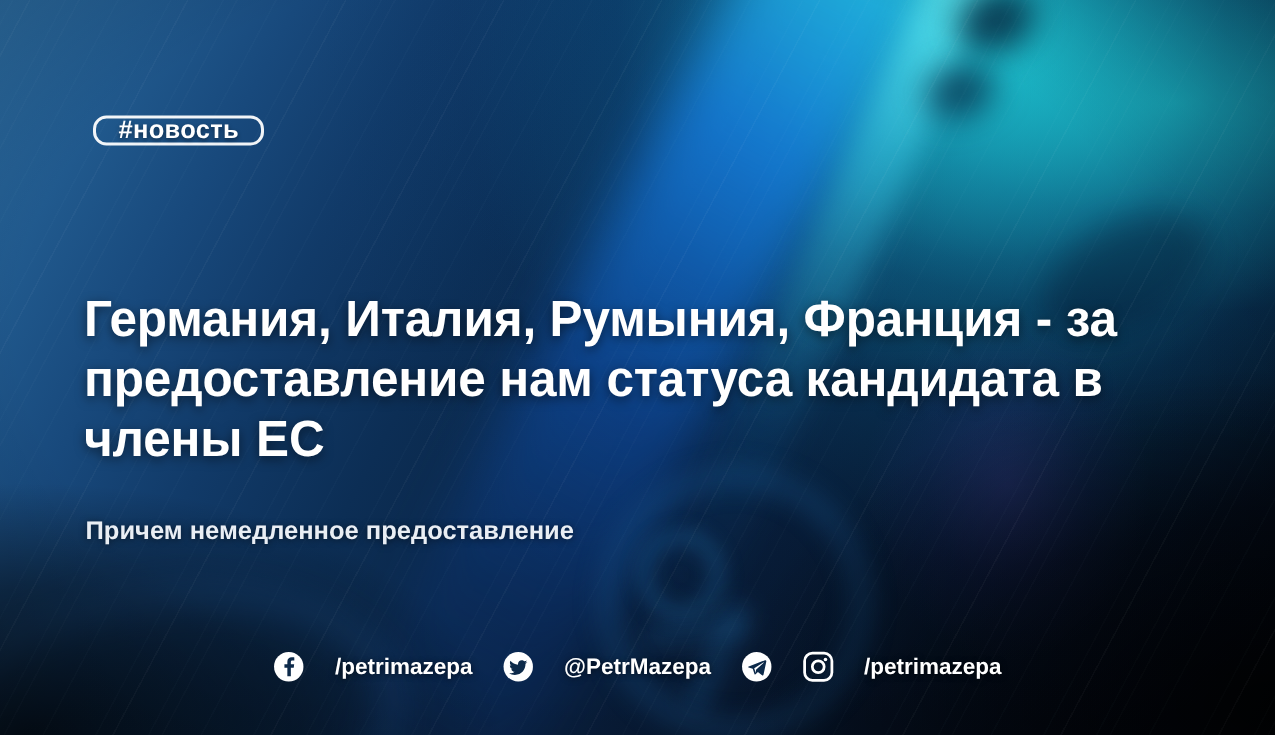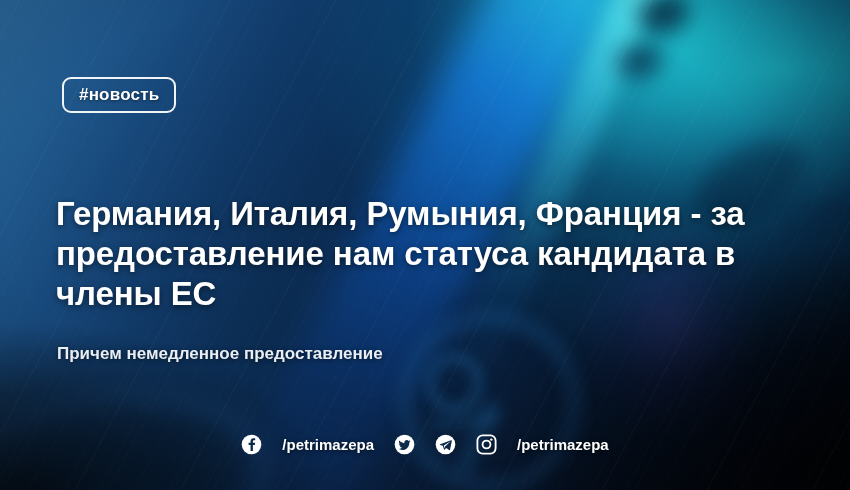--- a/index.html
+++ b/index.html
@@ -207,21 +207,21 @@
         rgba(0,0,0,0.42) 100%);
   }
 
   
   .content { position:absolute; inset:0; }
 
   
   .tag-badge {
     position:absolute;
     left: 62px; top: 77px;
-    height: 36px;
+    height: 20px;
     padding: 0 15px;
     display:flex; align-items:center; justify-content:center;
     border: 2px solid rgba(255,255,255,0.94);
     border-radius: 9px;
     color: #ffffff;
     font-size: 17px;
     font-weight: 700;
     letter-spacing: 0.2px;
     white-space: nowrap;
     font-family: "Liberation Sans Narrow", "Liberation Sans", sans-serif;
@@ -335,20 +335,21 @@
         <span class="social-handle">/petrimazepa</span>
       </div>
 
       <div class="social-item">
         <span class="social-icon">
           <svg viewBox="0 0 24 24" aria-hidden="true">
             <circle cx="12" cy="12" r="11.2" fill="#ffffff"></circle>
             <path fill="#0d2a4a" d="M18.9 8.3c-0.5 0.23-1.05 0.38-1.62 0.45 0.58-0.35 1.03-0.9 1.24-1.56-0.55 0.32-1.15 0.56-1.79 0.69-0.52-0.55-1.26-0.9-2.07-0.9-1.57 0-2.84 1.27-2.84 2.84 0 0.22 0.02 0.44 0.07 0.65-2.36-0.12-4.46-1.25-5.86-2.97-0.24 0.42-0.38 0.9-0.38 1.43 0 0.98 0.5 1.85 1.26 2.36-0.46-0.01-0.9-0.14-1.28-0.35v0.04c0 1.38 0.98 2.53 2.28 2.79-0.24 0.06-0.49 0.1-0.75 0.1-0.18 0-0.36-0.02-0.53-0.05 0.36 1.13 1.41 1.95 2.65 1.97-0.97 0.76-2.2 1.22-3.53 1.22-0.23 0-0.46-0.01-0.68-0.04 1.26 0.81 2.75 1.28 4.36 1.28 5.23 0 8.09-4.33 8.09-8.09l-0.01-0.37c0.56-0.4 1.04-0.9 1.42-1.47z"></path>
           </svg>
         </span>
+        <span class="social-handle">@PetrMazepa</span>
       </div>
 
       <div class="social-item">
         <span class="social-icon">
           <svg viewBox="0 0 24 24" aria-hidden="true">
             <circle cx="12" cy="12" r="11.2" fill="#ffffff"></circle>
             <path fill="#0d2a4a" d="M18.3 7.03 5.9 11.83c-0.62 0.25-0.61 0.6-0.11 0.75l3.18 0.99 1.22 3.76c0.15 0.4 0.07 0.56 0.5 0.56 0.32 0 0.47-0.15 0.65-0.33 0.11-0.11 0.78-0.76 1.52-1.48l3.17 2.34c0.58 0.32 1 0.15 1.15-0.54l2.07-9.76c0.21-0.85-0.32-1.23-0.95-0.99zm-8.24 6.1 6.88-4.34c0.34-0.21 0.65-0.1 0.4 0.13l-5.9 5.32-0.23 2.45z"></path>
           </svg>
         </span>
       </div>

